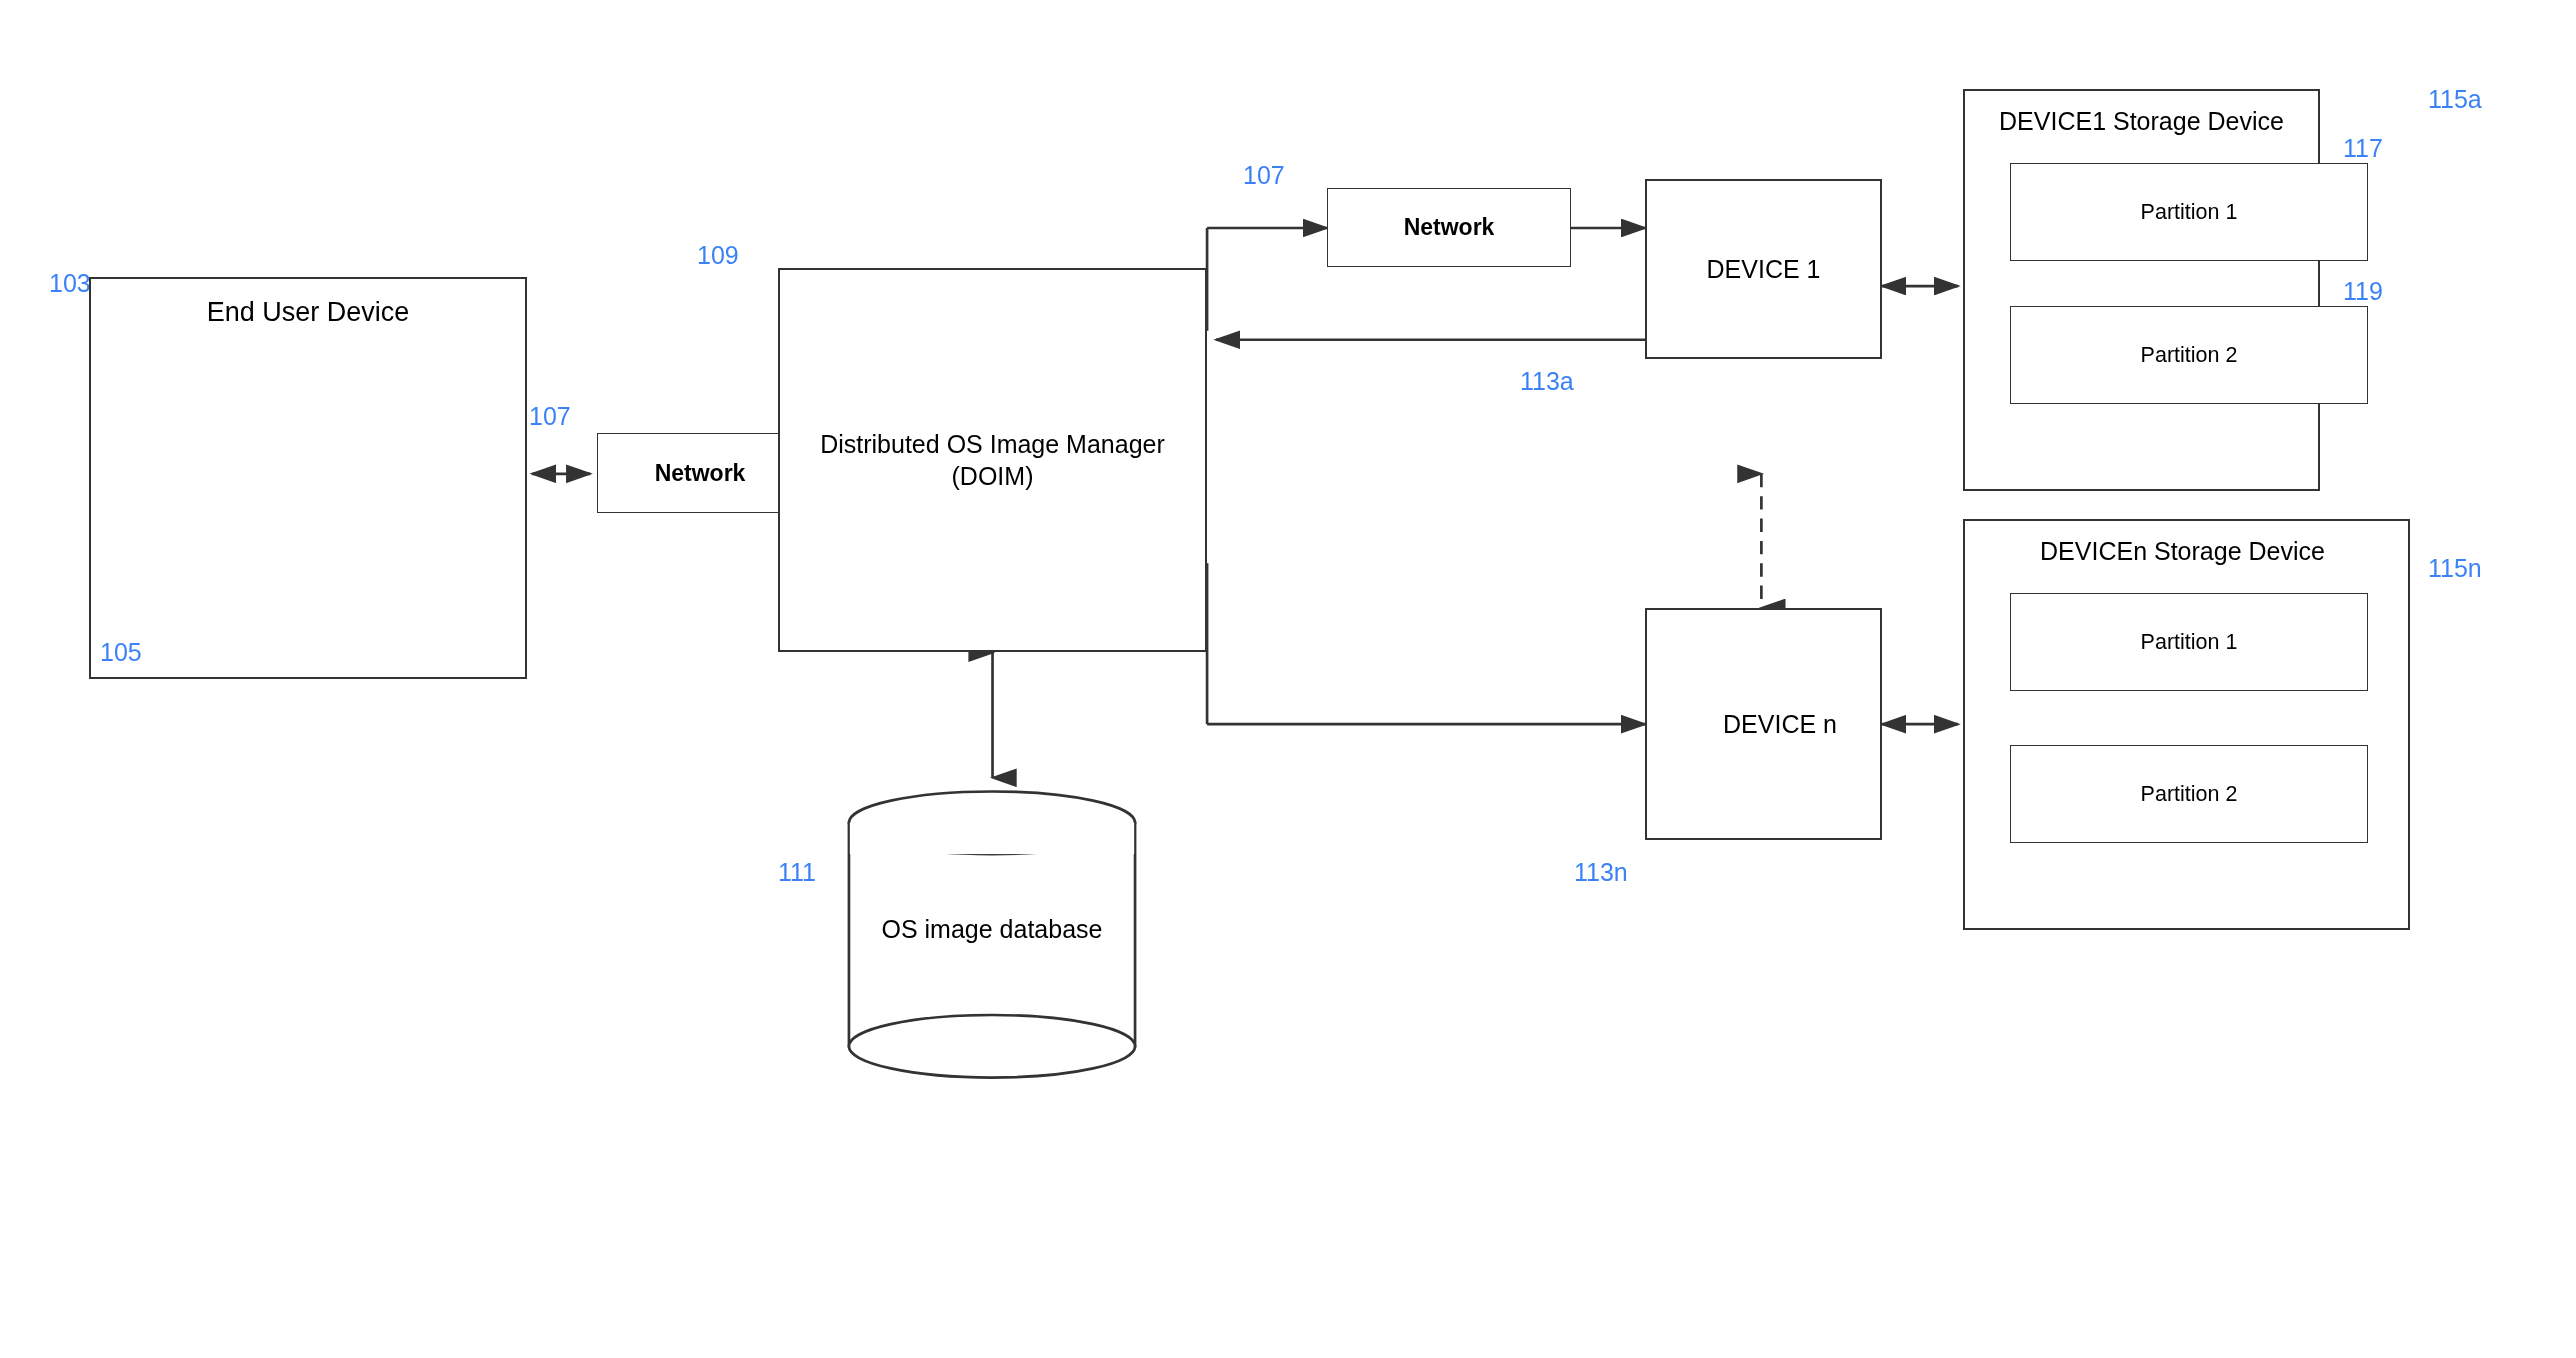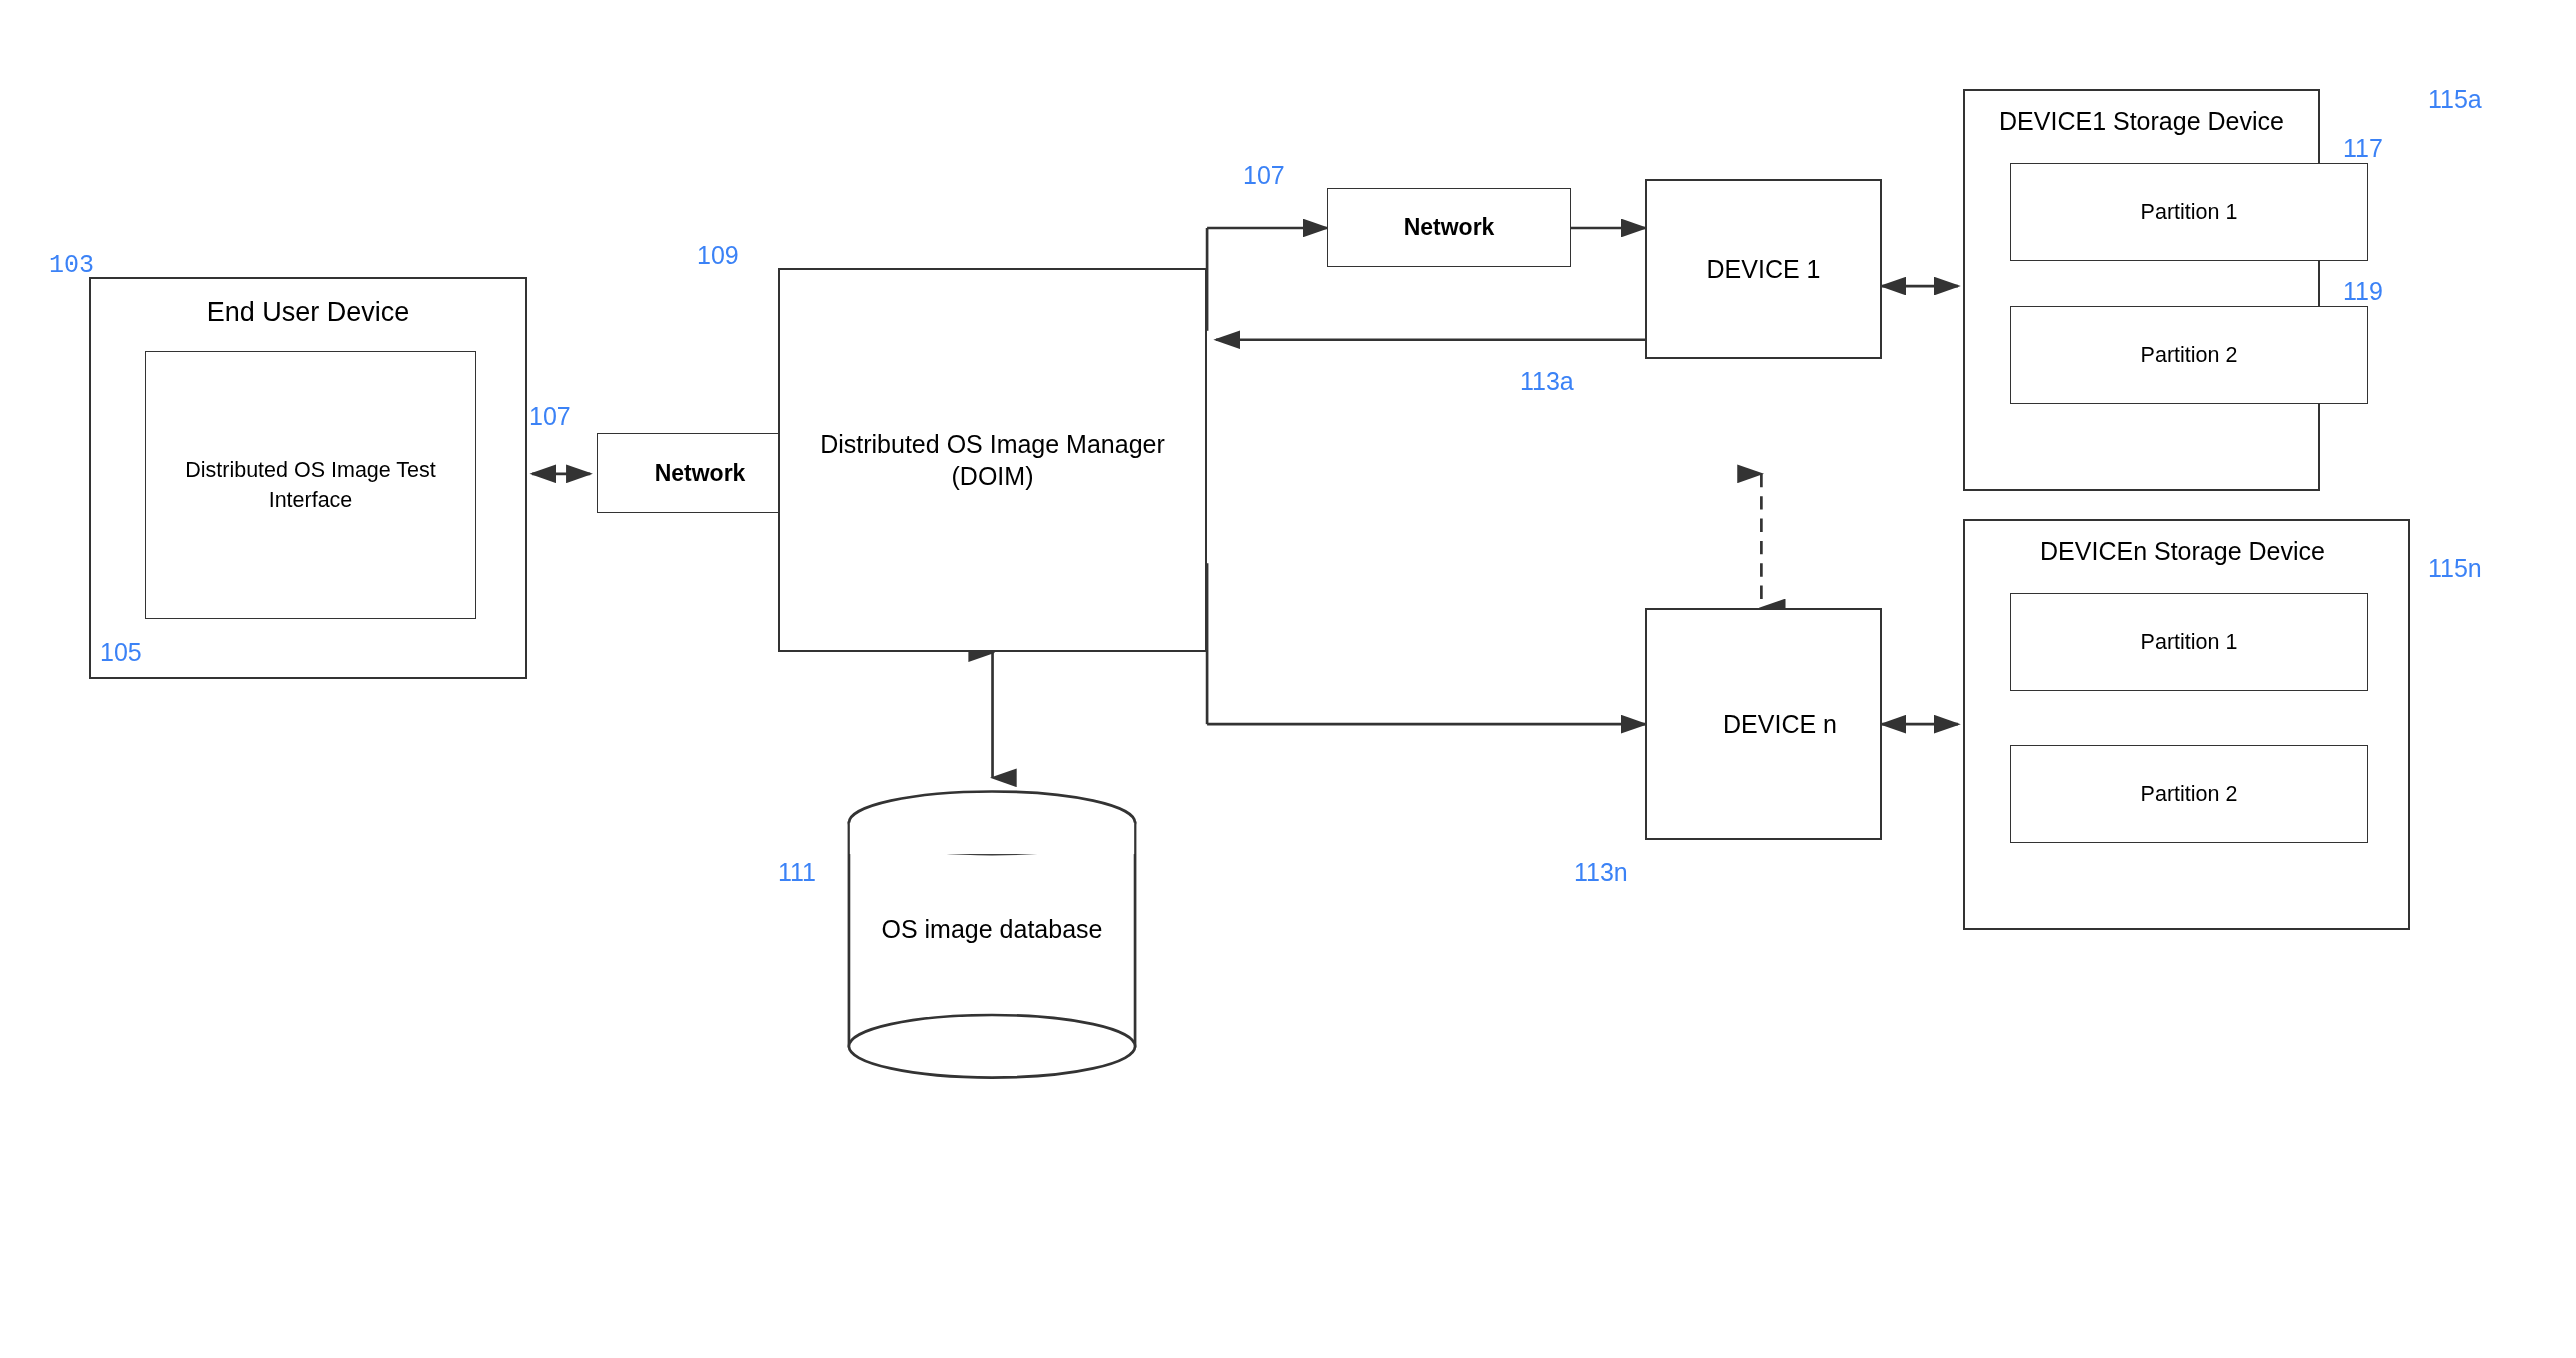--- a/index.html
+++ b/index.html
@@ -95,28 +95,25 @@
     <line x1="1840" y1="380" x2="1360" y2="380" stroke="#333" stroke-width="3" marker-end="url(#arrowhead)"></line>
 
     <line x1="2105" y1="320" x2="2190" y2="320" stroke="#333" stroke-width="3" marker-end="url(#arrowhead)" marker-start="url(#arrowhead-both-left)"></line>
 
     <line x1="2105" y1="810" x2="2190" y2="810" stroke="#333" stroke-width="3" marker-end="url(#arrowhead)" marker-start="url(#arrowhead-both-left)"></line>
 
     <line x1="1970" y1="530" x2="1970" y2="680" stroke="#333" stroke-width="3" stroke-dasharray="15,10" marker-end="url(#arrowhead-down)" marker-start="url(#arrowhead-up)"></line>
 
   </svg>
 
-  <div class="label-ref" style="left:49px; top:251px;font-family:Liberation Mono, monospace;">103</div>
+  <div class="label-ref" style="left:49px; top:269px;">103</div>
 
   <div class="box" style="left:89px; top:277px; width:438px; height:402px;">
     <span style="position:absolute; top:16px; left:0; right:0; text-align:center; font-size:27px;">End User Device</span>
 
-    <div class="box-inner" style="left:54px; top:72px; width:331px; height:268px;">
-      <span>Distributed OS Image Test Interface</span>
-    </div>
 
     <span class="label-ref" style="position:absolute; bottom:9px; left:9px;">105</span>
   </div>
 
   <div class="box-inner" style="left:597px; top:433px; width:206px; height:80px; font-size:23px; font-weight:bold;">
     <span>Network</span>
   </div>
 
   <div class="label-ref" style="left:529px; top:402px;">107</div>
 

